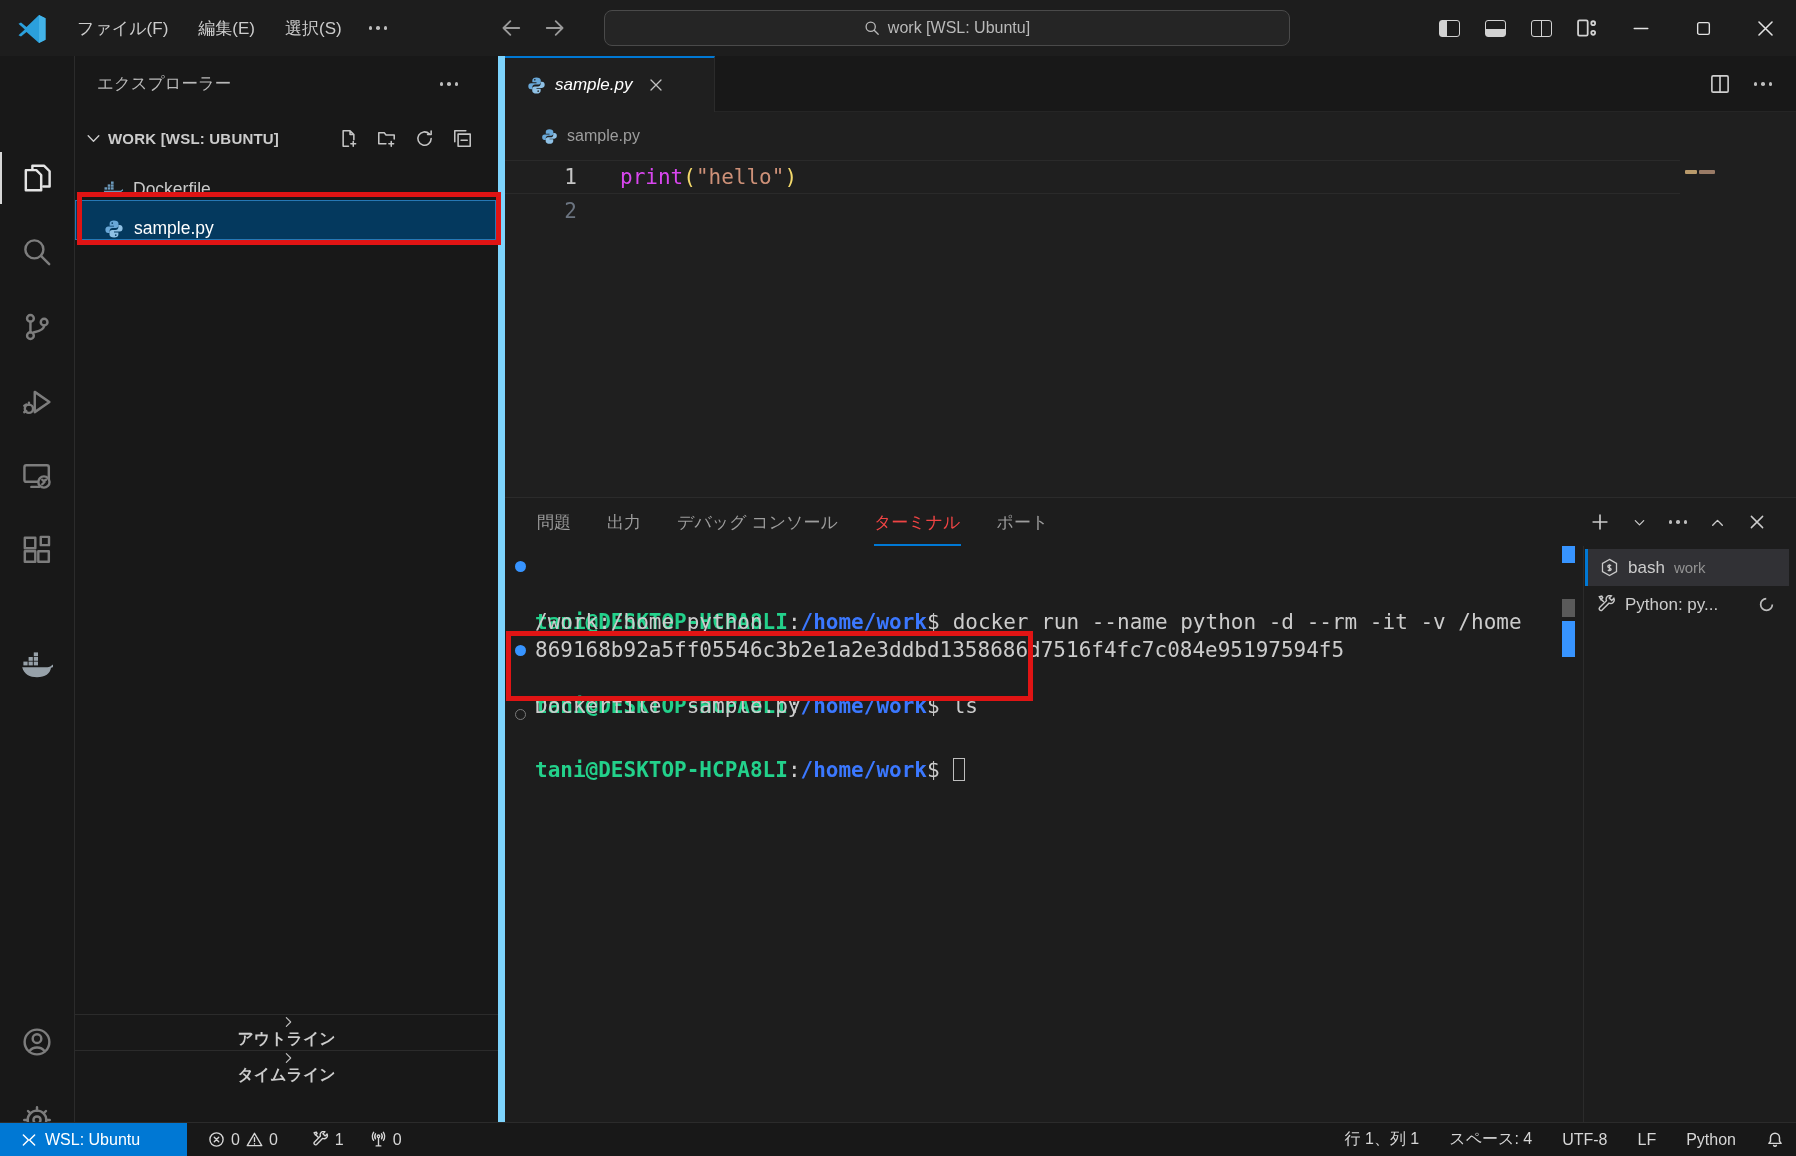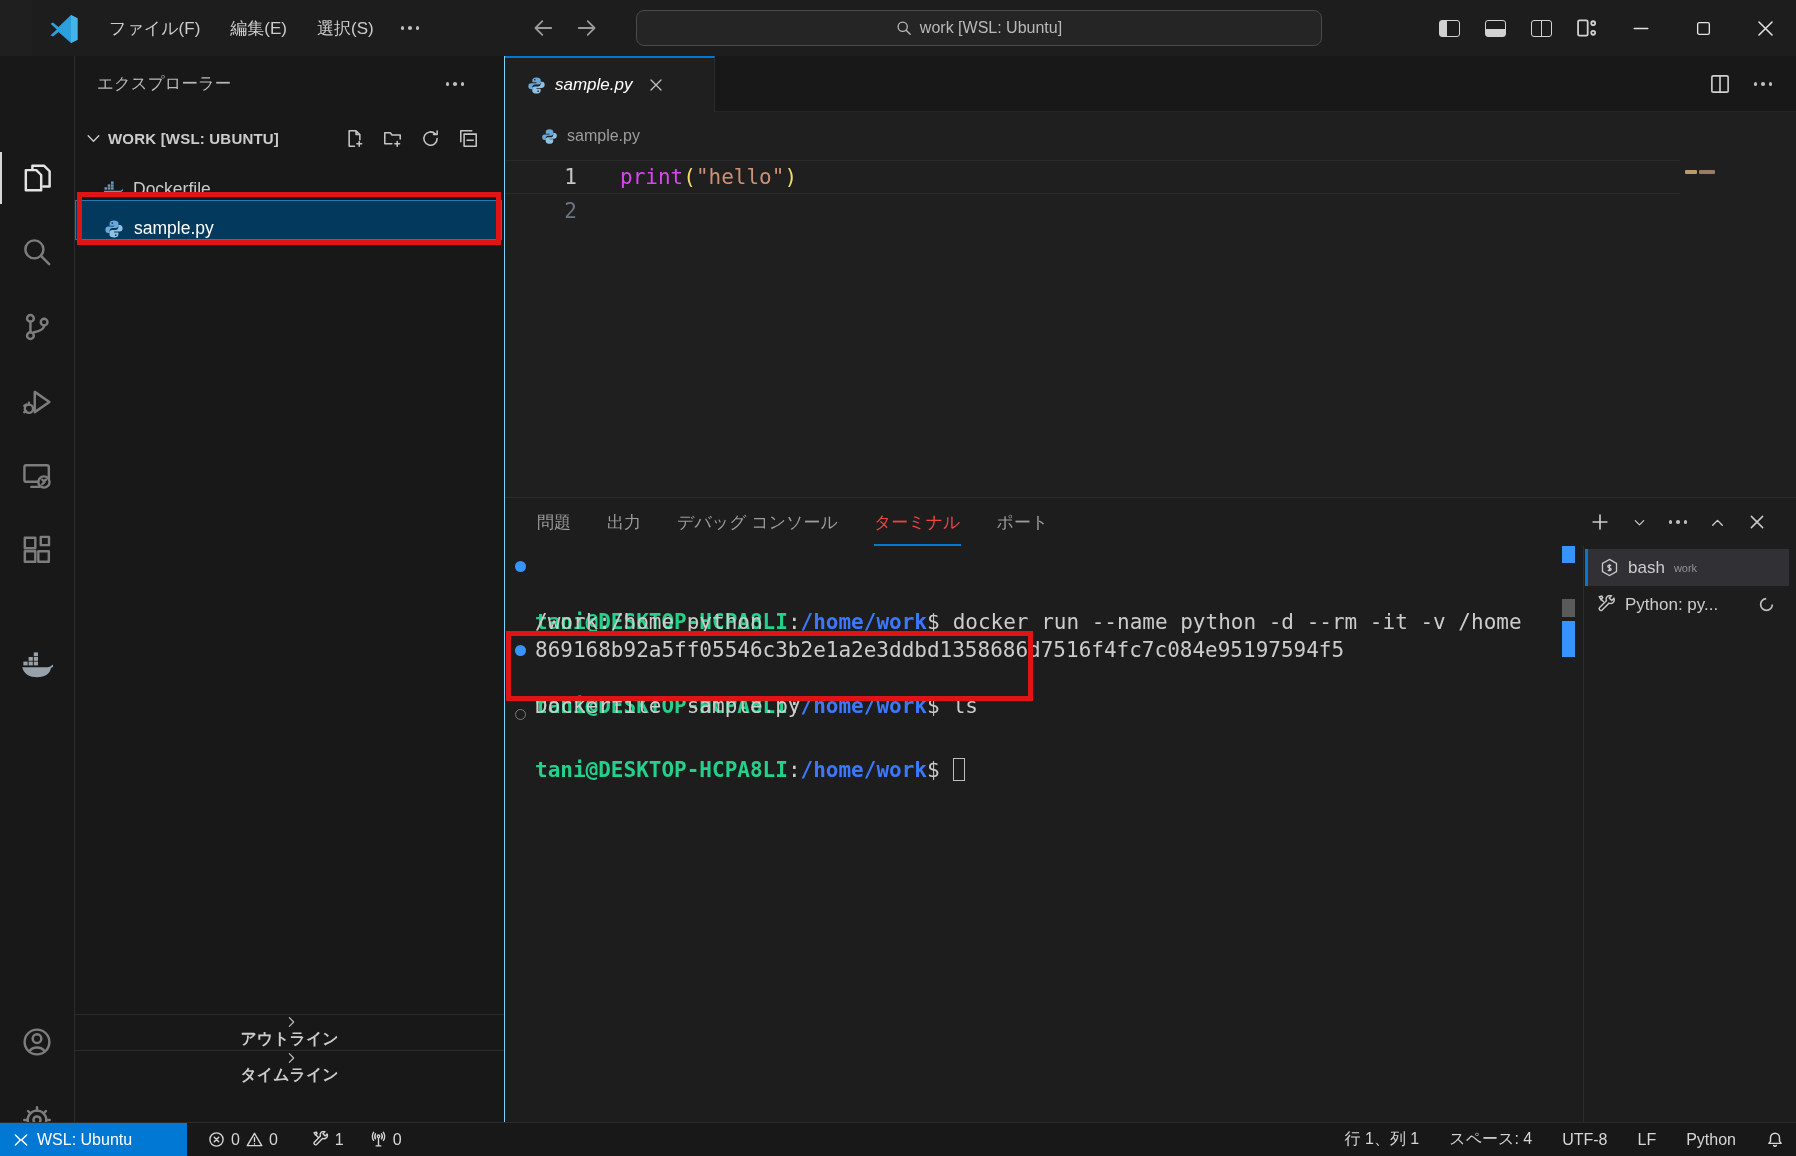--- a/index.html
+++ b/index.html
@@ -2,21 +2,21 @@
 <html><head>
 <meta charset="utf-8">
 <style>
   * { margin:0; padding:0; box-sizing:border-box; }
   html,body { width:1796px; height:1156px; }
   body { position:relative; overflow:hidden; background:#1f1f1f;
          font-family:"Liberation Sans", sans-serif; color:#cccccc; }
   svg.ico { fill:none; stroke:currentColor; stroke-width:1.3; stroke-linecap:round; stroke-linejoin:round; display:block; }
 
   
-  .titlebar { position:absolute; left:0; top:0; right:0; height:56px; background:#1d1d1d; display:flex; align-items:center;margin-left:32px; }
+  .titlebar { position:absolute; left:0; top:0; right:0; height:56px; background:#1d1d1d; display:flex; align-items:center; }
   .vslogo { margin-left:16px; width:32px; height:32px; }
   .menus { display:flex; align-items:center; margin-left:16px; gap:4px; font-size:17px; color:#cccccc; }
   .menuitem { padding:6px 13px; border-radius:6px; }
   .dots { display:inline-flex; gap:4px; align-items:center; padding:8px 10px; }
   .dots b { width:3.5px; height:3.5px; border-radius:50%; background:#bdbdbd; }
   .navbtns { position:absolute; left:500px; top:0; height:56px; display:flex; gap:22px; align-items:center; color:#9a9a9a; }
   .cmdcenter { position:absolute; left:604px; top:10px; width:686px; height:36px; background:#252525;
                border:1px solid #4a4a4a; border-radius:8px; display:flex; align-items:center; justify-content:center;
                gap:8px; color:#b9b9b9; font-size:16px; }
   .wincluster { position:absolute; right:0; top:0; height:56px; display:flex; align-items:center; }
@@ -26,21 +26,21 @@
   .lrect.fb::before { content:""; position:absolute; left:0; right:0; bottom:0; height:7px; background:#d2d2d2; }
   .lrect.vd::before { content:""; position:absolute; left:9px; top:0; bottom:0; width:1.6px; background:#d2d2d2; }
   .winbtn { width:62px; height:56px; display:flex; align-items:center; justify-content:center; color:#e2e2e2; }
 
   
   .activitybar { position:absolute; left:0; top:56px; width:75px; bottom:34px; background:#181818; border-right:1px solid #2b2b2b; }
   .abitem { position:absolute; left:0; width:74px; height:52px; display:flex; align-items:center; justify-content:center; color:#7d7d7d; }
   .abitem.active { color:#e4e4e4; border-left:2px solid #d7d7d7; }
 
   
-  .sidebar { position:absolute; left:75px; top:56px; width:430px; bottom:34px; background:#181818; border-right:1px solid #7dd3fc; }
+  .sidebar { position:absolute; left:75px; top:56px; width:430px; bottom:34px; background:#181818; border-right:7px solid #7dd3fc; }
   .sbheader { position:absolute; left:0; top:0; right:0; height:56px; display:flex; align-items:center; }
   .sbtitle { margin-left:22px; font-size:16.5px; color:#b9b9b9; }
   .sbdots { position:absolute; right:30px; top:18px; }
   .sectionrow { position:absolute; left:0; top:62px; right:0; height:40px; display:flex; align-items:center; color:#cccccc; }
   .sectionlabel { font-weight:bold; font-size:15px; letter-spacing:.2px; margin-left:6px; }
   .sectionicons { position:absolute; right:26px; display:flex; gap:19px; color:#c5c5c5; }
   .filerow { position:absolute; left:0; right:2px; height:40px; display:flex; align-items:flex-end; font-size:17.5px; color:#c9c9c9; }
   .filerow .ficon { margin-left:28px; margin-right:10px; width:20px; height:20px; }
   .filerow.selected { background:#04395e; border:1px solid #2678b5; color:#ffffff; }
   .bottomsec { position:absolute; left:0; right:0; height:36px; border-top:1px solid #2b2b2b; display:flex; align-items:center; color:#cccccc; font-size:16px; font-weight:600;flex-direction:column; }
@@ -86,28 +86,28 @@
   .tp-user { color:#23d18b; font-weight:bold; }
   .tp-path { color:#3b78ff; font-weight:bold; }
   .tcmd { margin-left:13px; }
   .tcursor { display:inline-block; width:12px; height:23px; border:1.6px solid #bdbdbd; vertical-align:-4px; margin-left:13px; }
   .scrollmark { position:absolute; right:8px; width:13px; }
 
   .tlist { position:absolute; top:48px; right:0; width:211px; bottom:0; font-size:17px; }
   .trow { position:absolute; left:0; right:7px; height:37px; display:flex; align-items:center; color:#cccccc; }
   .trow.selected { background:#313135; border-left:3px solid #0078d4; }
   .trow .ticon { margin-left:12px; margin-right:9px; width:19px; height:19px; color:#c9c9c9; }
-  .tdesc { margin-left:9px; font-size:11px; color:#929292; }
+  .tdesc { margin-left:9px; font-size:15px; color:#929292; }
   .spinner { position:absolute; right:14px; width:17px; height:17px; color:#bdbdbd; animation:spin 1s linear infinite; }
   @keyframes spin { to { transform:rotate(360deg); } }
 
   
   .statusbar { position:absolute; left:0; right:0; bottom:0; height:34px; background:#181818; border-top:1px solid #2b2b2b;
                display:flex; align-items:center; font-size:16px; color:#d6d6d6; }
-  .remote { height:34px; width:187px; background:#0078d4; color:#ffffff; display:flex; align-items:center; gap:7px; padding-left:12px; }
+  .remote { height:34px; width:187px; background:#0078d4; color:#ffffff; display:flex; align-items:center; gap:7px; padding-left:20px; }
   .sitem { display:flex; align-items:center; gap:6px; padding:0 9px; }
   .sright { position:absolute; right:12px; display:flex; align-items:center; gap:30px; }
 </style>
 </head>
 <body>
 
 <header class="titlebar">
   <svg class="vslogo" viewBox="0 0 32 32">
     <path fill="#2ba0dc" d="M23 3 L10.5 15 L5 10.6 L2.5 11.8 L8.8 17.5 L2.5 23.2 L5 24.4 L10.5 20 L23 31 L29.5 27.8 V6.2 Z"></path>
     <path fill="#43b3e8" d="M23 3 L29.5 6.2 V27.8 L23 31 Z"></path>

